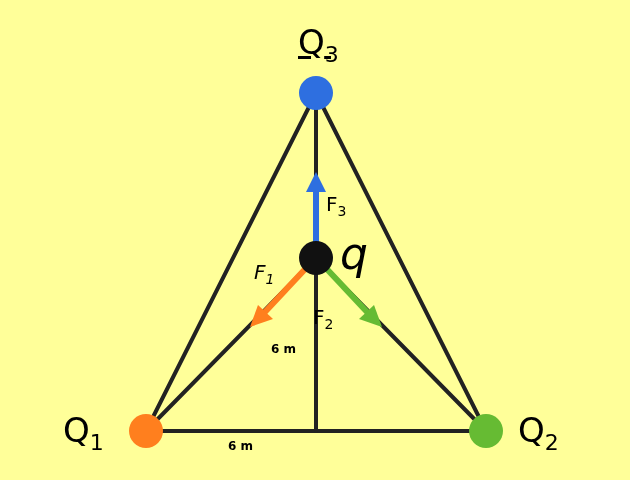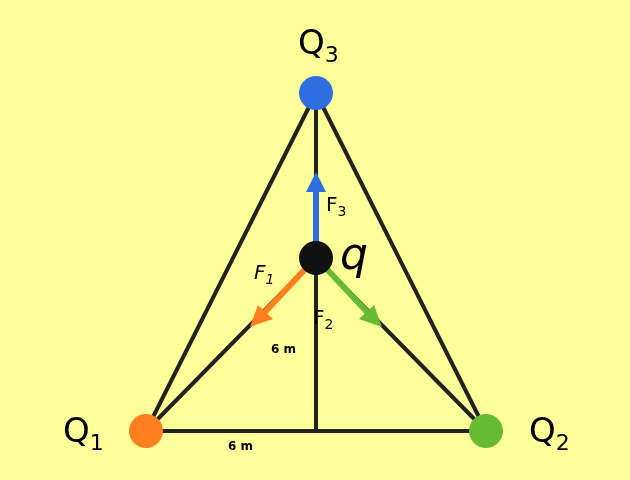--- a/index.html
+++ b/index.html
@@ -35,23 +35,23 @@
     <line x1="324" y1="266" x2="368" y2="313" stroke="#66bb33"></line>
     <polygon points="382,327 359,319 374,305" fill="#66bb33" stroke="none"></polygon>
   </g>
 
   <circle cx="316" cy="93" r="17" fill="#2e6fe0"></circle>
   <circle cx="146" cy="431" r="17" fill="#ff7f1e"></circle>
   <circle cx="486" cy="431" r="17" fill="#66bb33"></circle>
   <circle cx="316" cy="258" r="17" fill="#111111"></circle>
 </svg>
 
-<div class="lbl charge-lbl" style="left:298px; top:22px;"><span>Q</span><sub>3</sub></div>
+<div class="lbl charge-lbl" style="left:298px; top:22px;text-decoration:underline;"><span>Q</span><sub>3</sub></div>
 <div class="lbl charge-lbl" style="left:63px; top:410px;"><span>Q</span><sub>1</sub></div>
-<div class="lbl charge-lbl" style="left:518px; top:410px;margin-left:11px;"><span>Q</span><sub>2</sub></div>
+<div class="lbl charge-lbl" style="left:518px; top:410px;"><span>Q</span><sub>2</sub></div>
 
 <div class="lbl q-lbl" style="left:340px; top:228px;">q</div>
 
 <div class="lbl force-lbl" style="left:326px; top:192px;text-align:right;"><span>F</span><sub>3</sub></div>
 <div class="lbl force-lbl" style="left:254px; top:260px;font-style:italic;"><span>F</span><sub>1</sub></div>
 <div class="lbl force-lbl" style="left:313px; top:305px;"><span>F</span><sub>2</sub></div>
 
 <div class="lbl dim-lbl" style="left:271px; top:342px;">6 m</div>
 <div class="lbl dim-lbl" style="left:228px; top:439px;">6 m</div>
 

